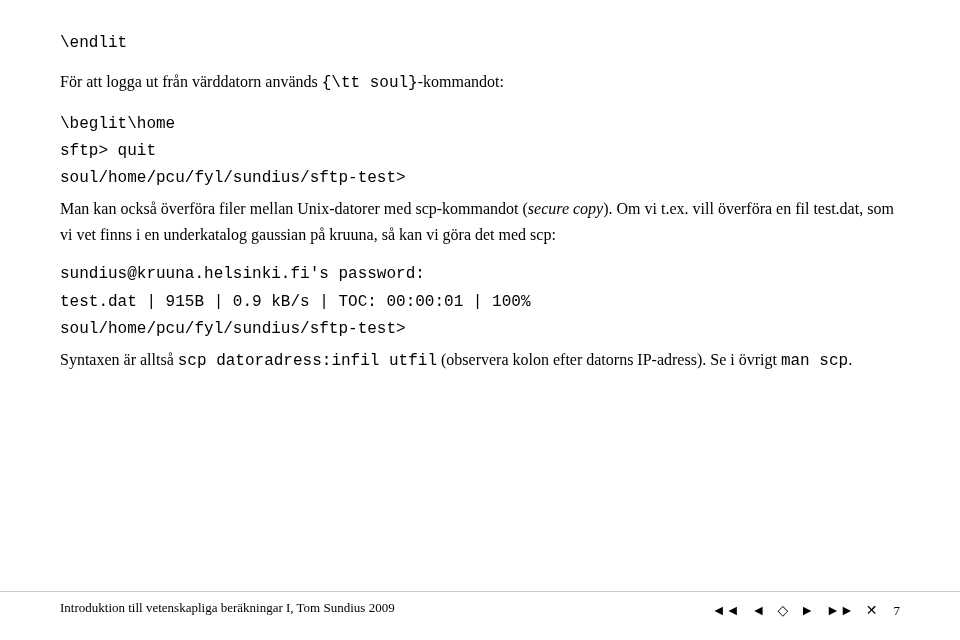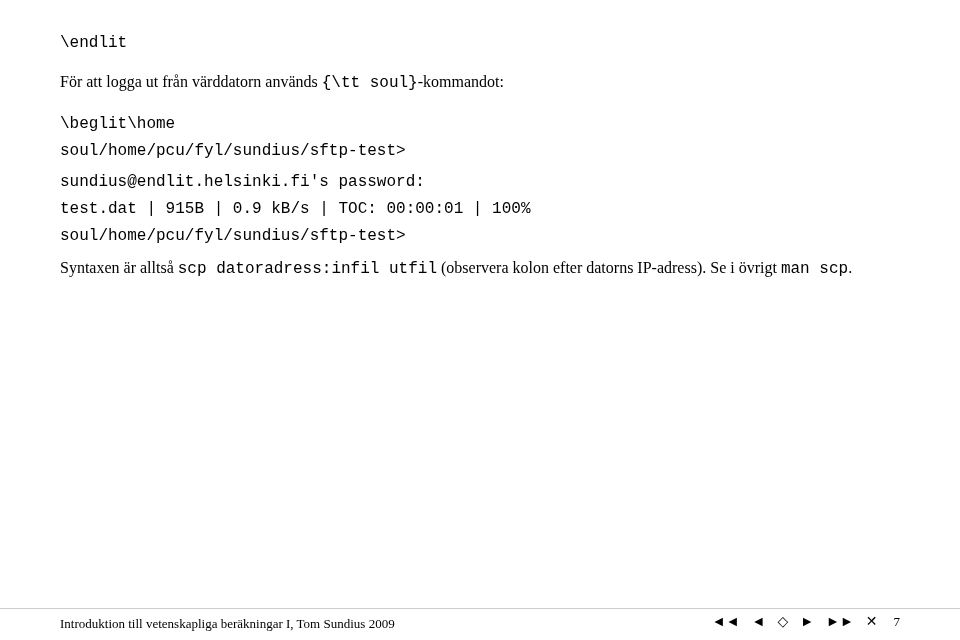--- a/index.html
+++ b/index.html
@@ -36,27 +36,27 @@
     .code-block {
       font-family: 'Courier New', Courier, monospace;
       font-size: 14px;
       line-height: 1.7;
       margin: 4px 0;
     }
     .footer {
       border-top: 1px solid #ccc;
       padding: 8px 60px;
       display: flex;
-      align-items: flex-end;
+      align-items: flex-start;
       justify-content: space-between;
       font-family: 'Times New Roman', Times, serif;
       font-size: 13px;
       color: #000;
       background: #fff;
-      height: 32px;
+      height: 49px;
     }
     .footer-left {
       flex: 1;
     }
     .footer-nav {
       display: flex;
       align-items: center;
       gap: 4px;
     }
     .nav-btn {
@@ -79,26 +79,30 @@
   <div class="content-block">
     <span class="mono">\endlit</span>
   </div>
 
   <div class="content-block">
     <span class="para">För att logga ut från värddatorn används <span class="mono">{\tt soul}</span>-kommandot:</span>
   </div>
 
   <div class="content-block code-block">
     <div><span class="mono">\beglit\home</span></div>
+    <div><span class="mono">sftp&gt; quit</span></div>
     <div><span class="mono">soul/home/pcu/fyl/sundius/sftp-test&gt;</span></div>
   </div>
 
+  <div class="content-block">
+    <span class="para">Man kan också överföra filer mellan Unix-datorer med scp-kommandot (<em>secure copy</em>). Om vi t.ex. vill överföra en fil test.dat, som vi vet finns i en underkatalog gaussian på kruuna, så kan vi göra det med scp:</span>
+  </div>
 
   <div class="content-block code-block">
-    <div><span class="mono">sundius@endlit.helsinki.fi's password:</span></div>
+    <div><span class="mono">sundius@kruuna.helsinki.fi's password:</span></div>
     <div><span class="mono">test.dat                              |  915B |  0.9 kB/s | TOC: 00:00:01 | 100%</span></div>
     <div><span class="mono">soul/home/pcu/fyl/sundius/sftp-test&gt;</span></div>
   </div>
 
   <div class="content-block">
     <span class="para">Syntaxen är alltså <span class="mono">scp datoradress:infil utfil</span> (observera kolon efter datorns IP-adress). Se i övrigt <span class="mono">man scp</span>.</span>
   </div>
 
 
 </div>

